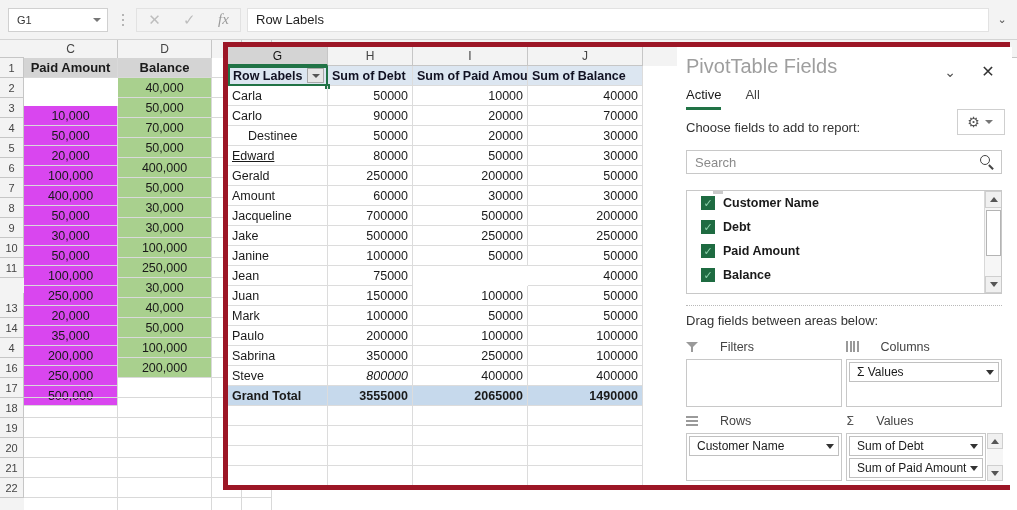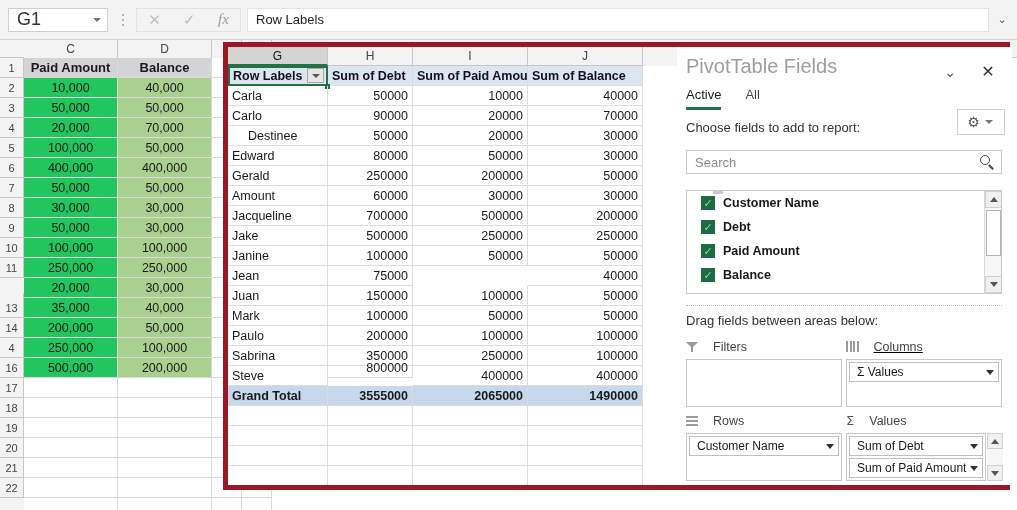--- a/index.html
+++ b/index.html
@@ -14,21 +14,21 @@
   
   .formula-strip {
     position:absolute; left:0; top:0; width:1017px; height:40px;
     background:#f3f3f3; border-bottom:1px solid #d4d4d4;
     display:flex; align-items:center;
   }
   .name-box {
     margin-left:8px; width:100px; height:24px;
     background:#fff; border:1px solid #d0d0d0;
     display:flex; align-items:center; padding:0 4px 0 8px;
-    font-size:18px; color:#333;
+    font-size:11px; color:#333;
   }
   .name-box .nb-text { flex:1; }
   .nb-caret {
     width:0;height:0;border-left:4px solid transparent;border-right:4px solid transparent;
     border-top:4px solid #777; margin-right:2px;
   }
   .dots-handle {
     width:14px;height:24px;margin-left:8px;
     display:flex;flex-direction:column;align-items:center;justify-content:center;gap:3px;
   }
@@ -76,21 +76,21 @@
   }
 
   .sheet { position:absolute; left:24px; top:18px; right:0; bottom:0; background:#fff; }
   .cell {
     position:absolute; height:20px; line-height:20px;
     border-right:1px solid #d9d9d9; border-bottom:1px solid #d9d9d9;
     font-size:12.5px; color:#1a1a1a; padding:0 4px; white-space:nowrap; overflow:hidden;
   }
   .cell.hdr { background:#d4d4d4; font-weight:bold; text-align:center; font-size:13px; }
   .cell.num { text-align:center; }
-  .cell.blue { background:#22c55e; }
+  .cell.blue { background:#d946ef;margin-top:28px; }
   .cell.green { background:#a9d08e; }
 
   
   .pivot-region {
     position:absolute; left:223px; top:42px; width:787px; height:448px;
     border:5px solid #9c1626; background:#ffffff; z-index:20;
   }
   .pivot-inner { position:absolute; inset:0; background:#fff; overflow:hidden; }
 
   .pv-colheaders { position:absolute; left:0; top:0; height:19px; width:100%; background:#f3f3f3; }
@@ -177,24 +177,24 @@
   .fl-scroll .sb.up { top:0; } .fl-scroll .sb.dn { bottom:0; }
   .fl-scroll .th { position:absolute; left:1px; width:15px; top:19px; height:46px; background:#fff; border:1px solid #b4b4b4; }
   .fl-topstub { position:absolute; left:26px; top:0; width:10px; height:3px; background:#c9c9c9; }
 
   .dotted-sep { position:absolute; left:9px; top:258px; width:316px; border-top:1px dotted #b9b9b9; }
   .drag-label { position:absolute; left:9px; top:266px; font-size:13px; color:#333; }
 
   .areas { position:absolute; left:9px; top:290px; width:316px; height:145px; }
   .area { position:absolute; width:156px; height:70px; }
   .area.filters { left:0; top:0; }
-  .area.columns { left:160px; top:0;text-decoration:underline; }
+  .area.columns { left:160px; top:0; }
   .area.rows    { left:0; top:74px; }
   .area.values  { left:160px; top:74px; }
-  .area-head { display:flex; align-items:center; gap:15px; height:19px;text-align:right; }
+  .area-head { display:flex; align-items:center; gap:22px; height:19px;text-align:right; }
   .area-title { font-size:12.5px; color:#444; }
   .area-box { position:absolute; left:0; top:22px; width:156px; height:48px; border:1px solid #c8c8c8; background:#fff; }
   .chip {
     position:relative; margin:2px 2px 0 2px; height:20px; border:1px solid #c0c0c0; background:#fff;
     display:flex; align-items:center; padding:0 4px 0 7px; font-size:12px; color:#1a1a1a;
   }
   .chip .lbl { flex:1; white-space:nowrap; overflow:hidden; }
   .chip .caret { width:0;height:0;border-left:4px solid transparent;border-right:4px solid transparent;border-top:5px solid #333; }
   .area.values .area-box { width:140px; }
   .val-scroll { position:absolute; left:141px; top:22px; width:16px; height:48px; background:#f6f6f6; }
@@ -392,21 +392,21 @@
           <div class="pvcell right" style="left: 185px; top: 20px; width: 115px;">10000</div>
           <div class="pvcell right" style="left: 300px; top: 20px; width: 115px;">40000</div>
           <div class="pvcell " style="left: 0px; top: 40px; width: 100px;">Carlo</div>
           <div class="pvcell right" style="left: 100px; top: 40px; width: 85px;">90000</div>
           <div class="pvcell right" style="left: 185px; top: 40px; width: 115px;">20000</div>
           <div class="pvcell right" style="left: 300px; top: 40px; width: 115px;">70000</div>
           <div class="pvcell " style="left: 0px; top: 60px; width: 100px; padding-left: 20px;">Destinee</div>
           <div class="pvcell right" style="left: 100px; top: 60px; width: 85px;">50000</div>
           <div class="pvcell right" style="left: 185px; top: 60px; width: 115px;">20000</div>
           <div class="pvcell right" style="left: 300px; top: 60px; width: 115px;">30000</div>
-          <div class="pvcell " style="left: 0px; top: 80px; width: 100px;">Edward</div>
+          <div class="pvcell " style="left: 0px; top: 80px; width: 100px; text-decoration: underline;">Edward</div>
           <div class="pvcell right" style="left: 100px; top: 80px; width: 85px;">80000</div>
           <div class="pvcell right" style="left: 185px; top: 80px; width: 115px;">50000</div>
           <div class="pvcell right" style="left: 300px; top: 80px; width: 115px;">30000</div>
           <div class="pvcell " style="left: 0px; top: 100px; width: 100px;">Gerald</div>
           <div class="pvcell right" style="left: 100px; top: 100px; width: 85px;">250000</div>
           <div class="pvcell right" style="left: 185px; top: 100px; width: 115px;">200000</div>
           <div class="pvcell right" style="left: 300px; top: 100px; width: 115px;">50000</div>
           <div class="pvcell " style="left: 0px; top: 120px; width: 100px;">Amount</div>
           <div class="pvcell right" style="left: 100px; top: 120px; width: 85px;">60000</div>
           <div class="pvcell right" style="left: 185px; top: 120px; width: 115px;">30000</div>
@@ -436,21 +436,21 @@
           <div class="pvcell right" style="left: 300px; top: 240px; width: 115px;">50000</div>
           <div class="pvcell " style="left: 0px; top: 260px; width: 100px;">Paulo</div>
           <div class="pvcell right" style="left: 100px; top: 260px; width: 85px;">200000</div>
           <div class="pvcell right" style="left: 185px; top: 260px; width: 115px;">100000</div>
           <div class="pvcell right" style="left: 300px; top: 260px; width: 115px;">100000</div>
           <div class="pvcell " style="left: 0px; top: 280px; width: 100px;">Sabrina</div>
           <div class="pvcell right" style="left: 100px; top: 280px; width: 85px;">350000</div>
           <div class="pvcell right" style="left: 185px; top: 280px; width: 115px;">250000</div>
           <div class="pvcell right" style="left: 300px; top: 280px; width: 115px;">100000</div>
           <div class="pvcell " style="left: 0px; top: 300px; width: 100px;">Steve</div>
-          <div class="pvcell right" style="left: 100px; top: 292px; width: 85px;">800000</div>
+          <div class="pvcell right" style="left: 100px; top: 300px; width: 85px; font-style: italic;">800000</div>
           <div class="pvcell right" style="left: 185px; top: 300px; width: 115px;">400000</div>
           <div class="pvcell right" style="left: 300px; top: 300px; width: 115px;">400000</div>
           <div class="pvcell total" style="left: 0px; top: 320px; width: 100px;">Grand Total</div>
           <div class="pvcell total right" style="left: 100px; top: 320px; width: 85px;">3555000</div>
           <div class="pvcell total right" style="left: 185px; top: 320px; width: 115px;">2065000</div>
           <div class="pvcell total right" style="left: 300px; top: 320px; width: 115px;">1490000</div>
           <div class="pvcell " style="left: 0px; top: 340px; width: 100px;"></div>
           <div class="pvcell " style="left: 100px; top: 340px; width: 85px;"></div>
           <div class="pvcell " style="left: 185px; top: 340px; width: 115px;"></div>
           <div class="pvcell " style="left: 300px; top: 340px; width: 115px;"></div>

